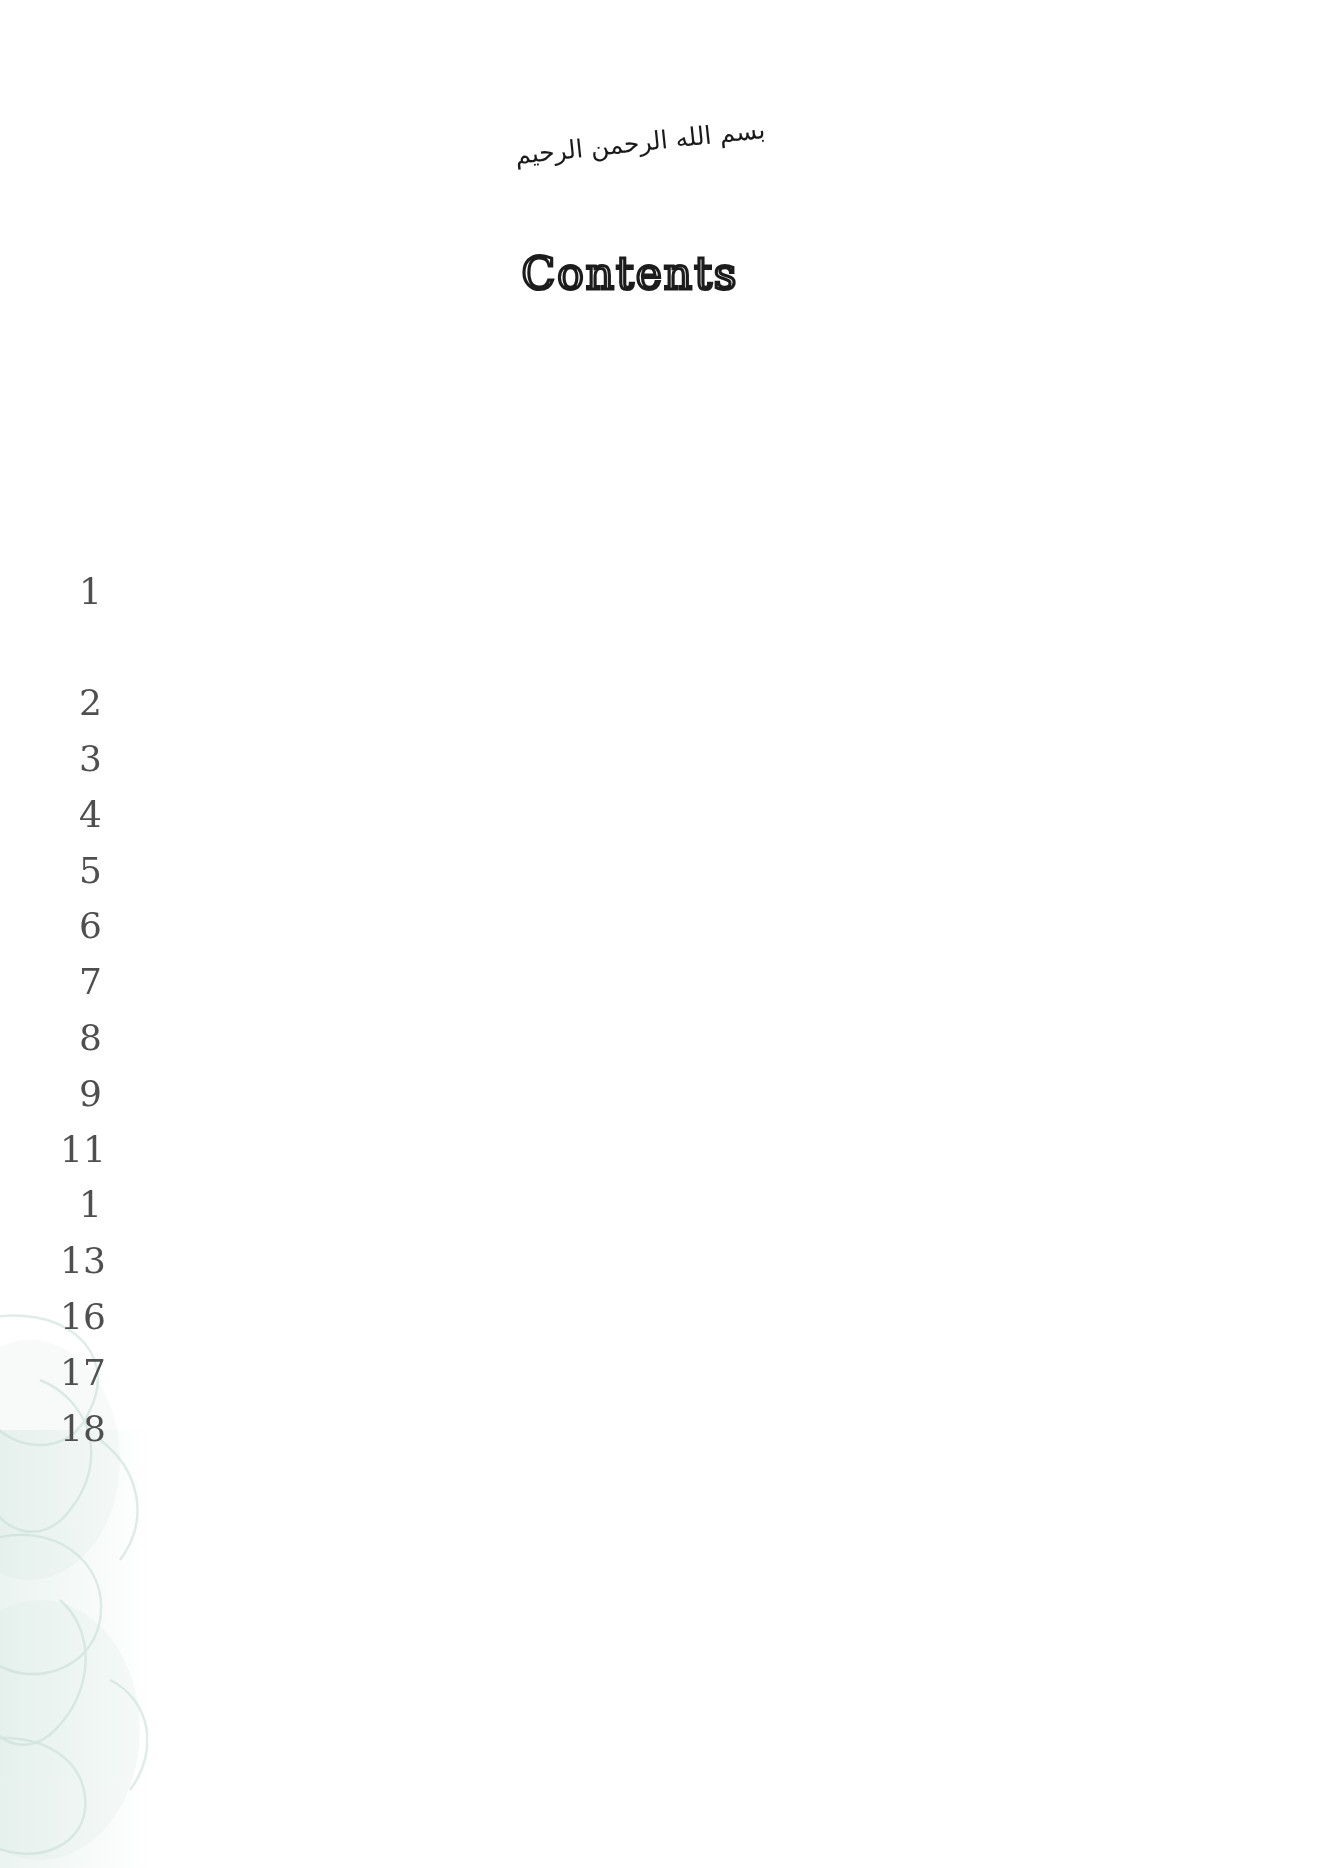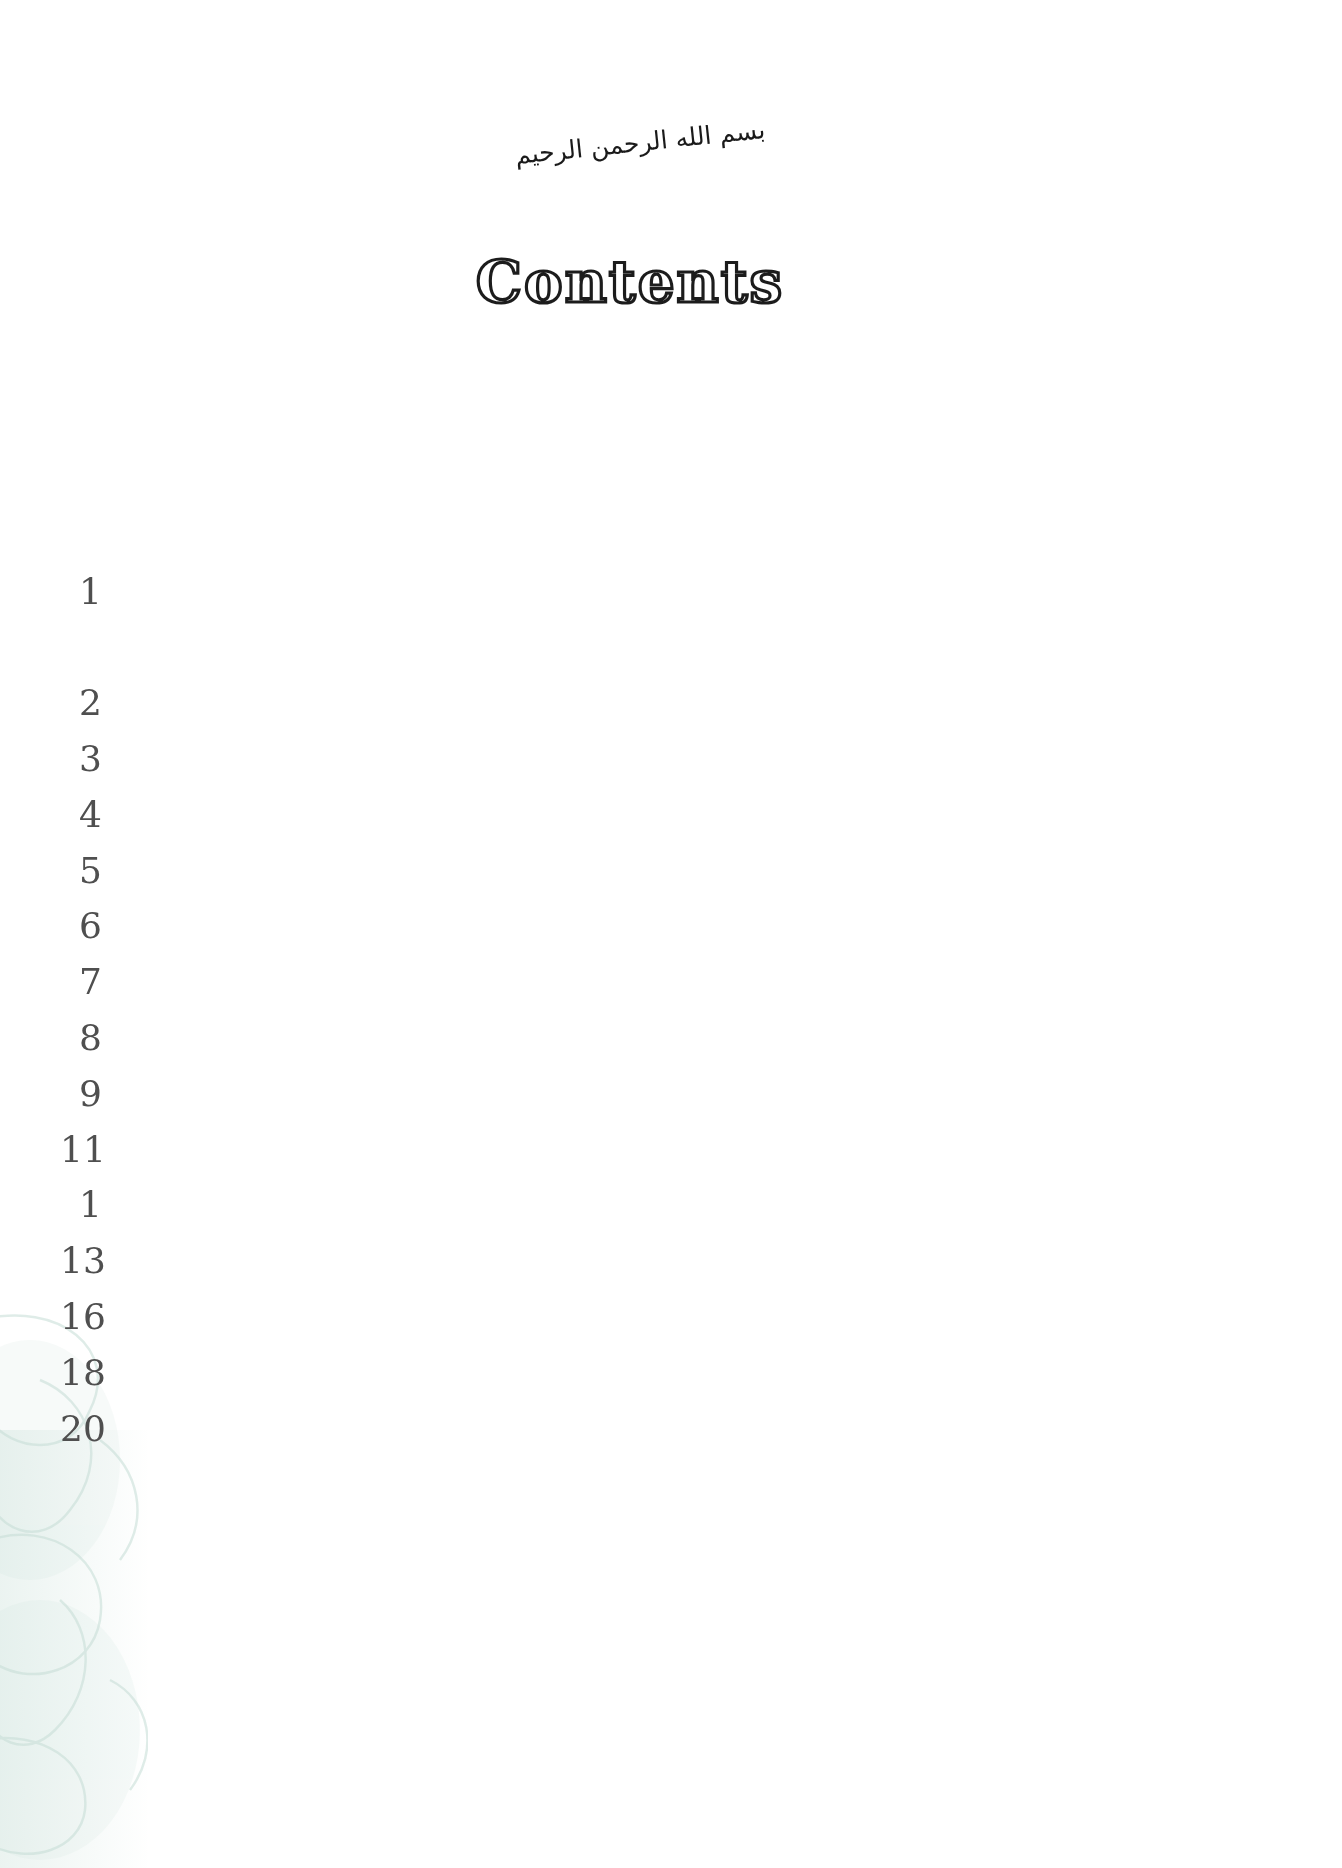--- a/index.html
+++ b/index.html
@@ -37,22 +37,22 @@
     color:#1a1a1a;
     white-space:nowrap;
     z-index:1;
   }
   .contents-title{
     position:absolute;
     left:630px;top:248px;
     transform:translateX(-50%);
     margin:0;
     font-family:"DejaVu Serif", serif;
-    font-weight:700;
-    font-size:58px;
+    font-weight:400;
+    font-size:44px;
     letter-spacing:2px;
     color:#ffffff;
     -webkit-text-stroke:3.2px #1c1c1c;
     text-shadow:0 0 1px rgba(0,0,0,0.85);
     white-space:nowrap;
     z-index:1;
   }
   .toc{
     position:absolute;
     left:60px;top:452px;
@@ -208,27 +208,27 @@
     <span class="title">Repentance</span>
     <span class="page">50</span>
   </div>
 
   <div class="toc-row">
     <span class="num">16</span>
     <span class="title">Kindness and Respect to Parents</span>
     <span class="page">53</span>
   </div>
 
+  <div class="toc-row">
+    <span class="num">17</span>
+    <span class="title">Kindness to Relatives</span>
+    <span class="page">57</span>
+  </div>
 
   <div class="toc-row">
     <span class="num">18</span>
     <span class="title">Treatment of Children</span>
     <span class="page">60</span>
   </div>
 
 
-  <div class="toc-row">
-    <span class="num">20</span>
-    <span class="title">Leadership and Authority</span>
-    <span class="page">67</span>
-  </div>
 </div>
 </div>
 
 </body></html>

